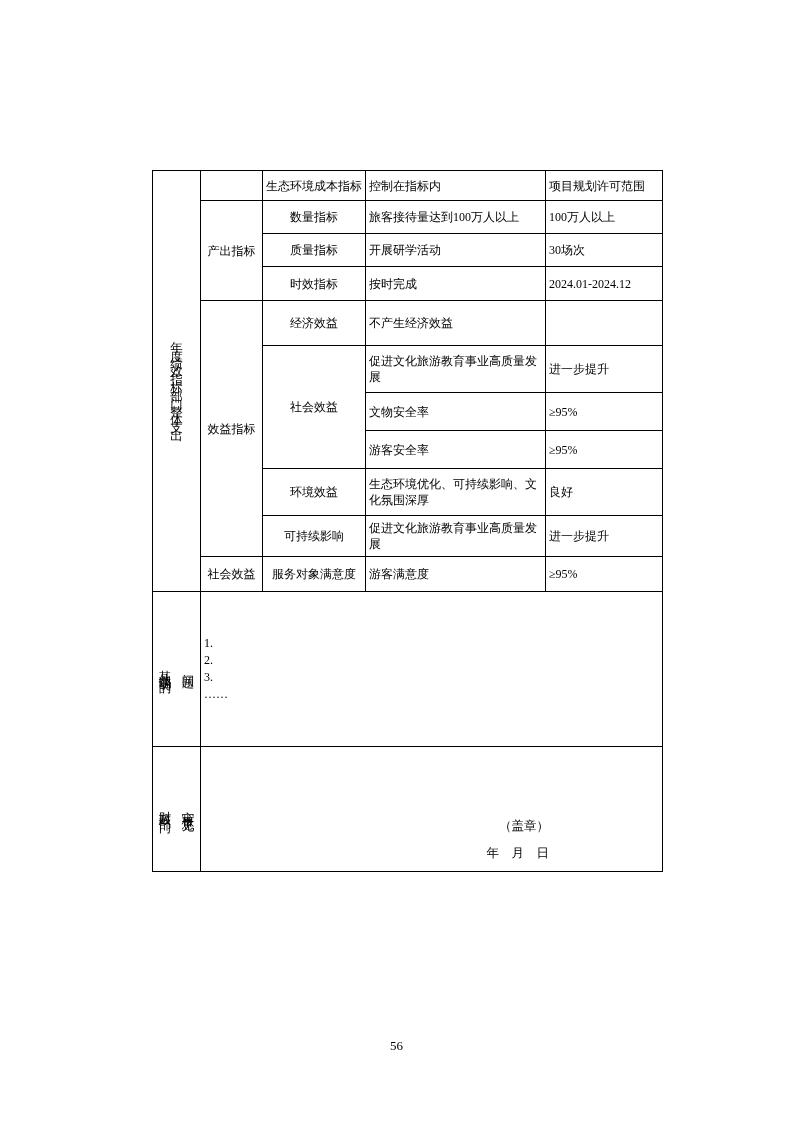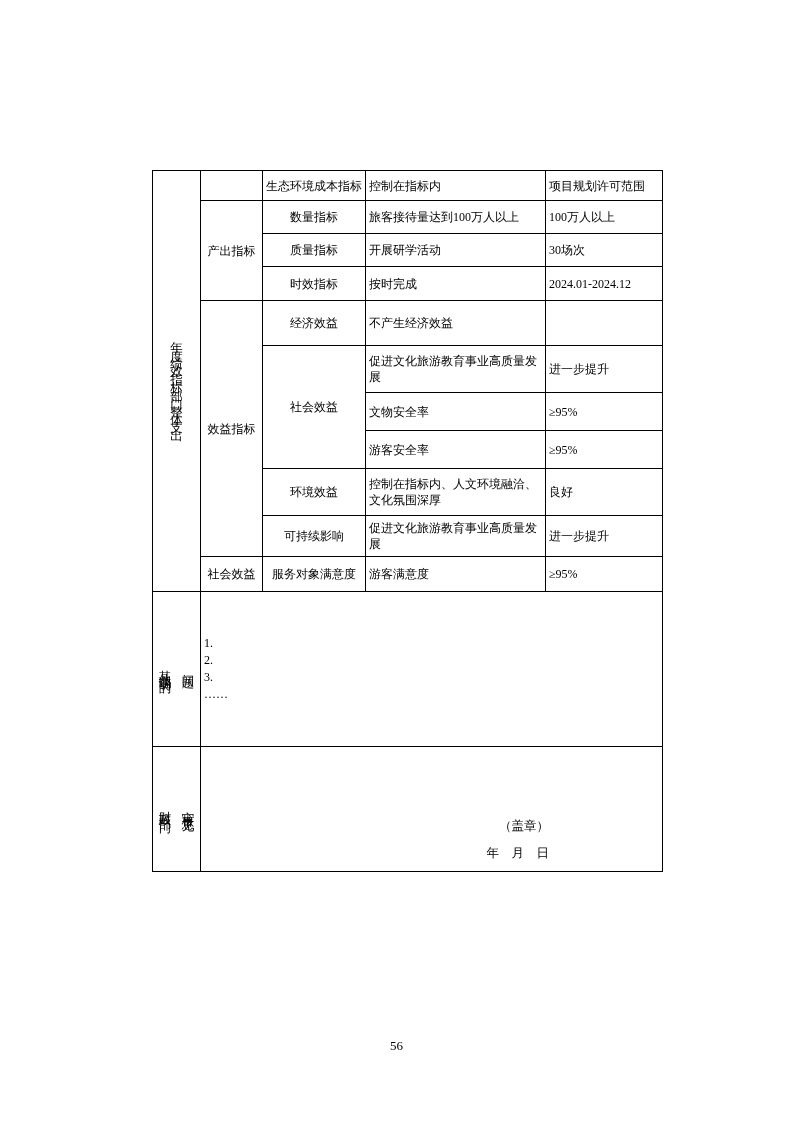--- a/index.html
+++ b/index.html
@@ -137,21 +137,21 @@
         <td class="l">≥95%</td>
       </tr>
 
       <tr style="height:38px">
         <td class="l">游客安全率</td>
         <td class="l">≥95%</td>
       </tr>
 
       <tr style="height:47px">
         <td class="c">环境效益</td>
-        <td class="l">控制在指标内、人文环境融洽、文化氛围深厚</td>
+        <td class="l">生态环境优化、可持续影响、文化氛围深厚</td>
         <td class="l">良好</td>
       </tr>
 
       <tr style="height:40px">
         <td class="c">可持续影响</td>
         <td class="l">促进文化旅游教育事业高质量发展</td>
         <td class="l">进一步提升</td>
       </tr>
 
       <tr style="height:35px">

